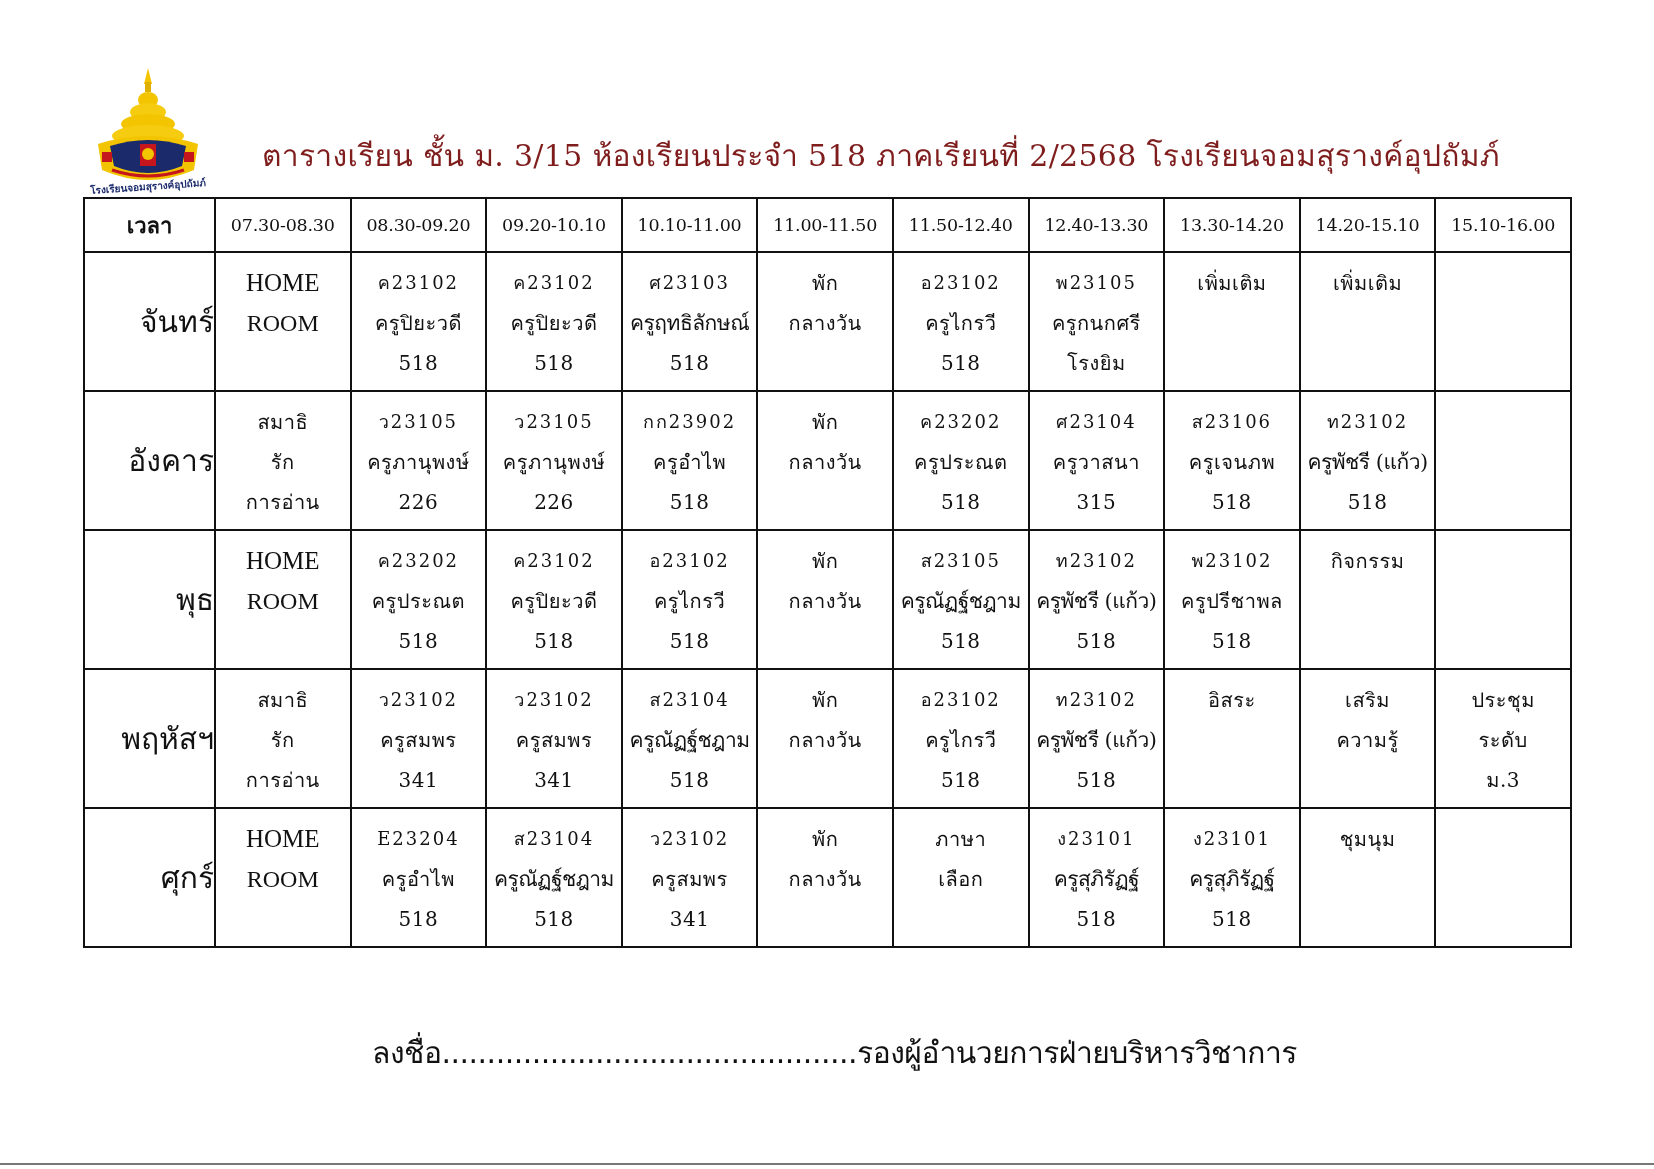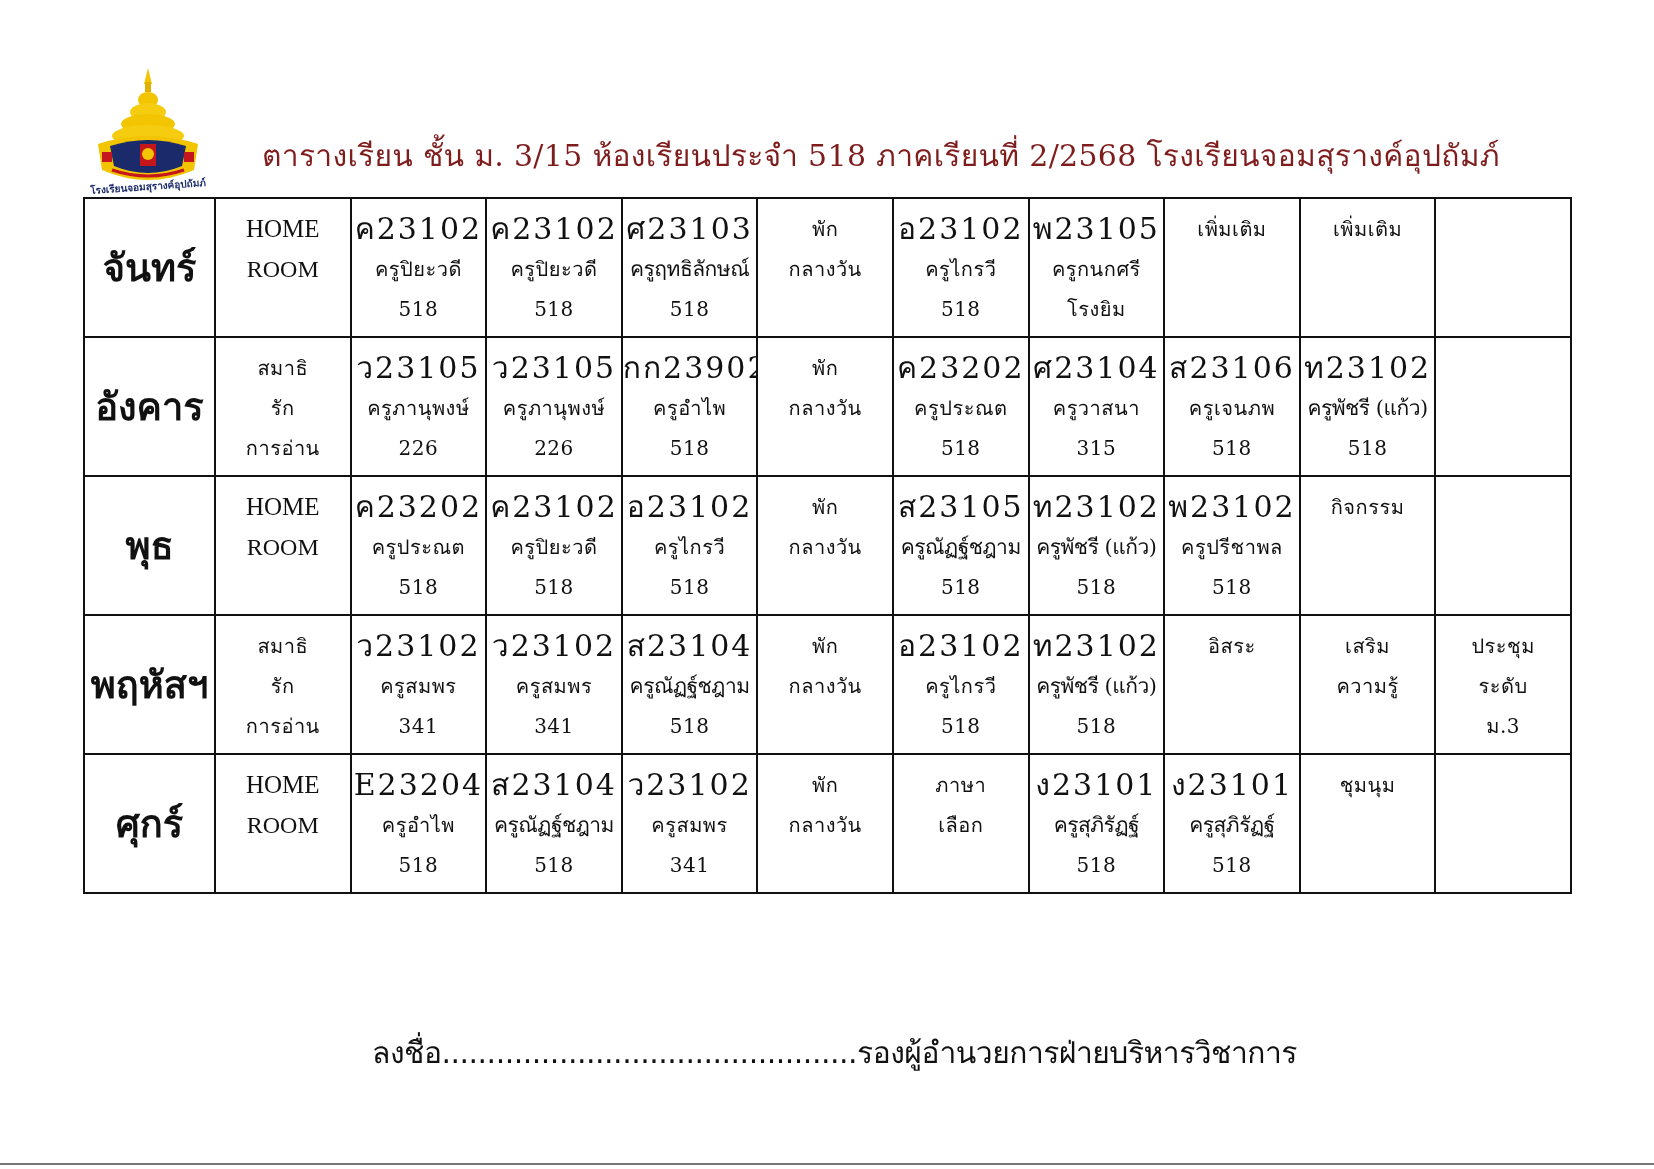--- a/index.html
+++ b/index.html
@@ -10,24 +10,24 @@
            font-family:"DejaVu Serif", serif; color:#7f1d1d; letter-spacing:0.3px; }
   table.tt { position:absolute; left:83px; top:197px; border-collapse:collapse;
              table-layout:fixed; width:1487px; }
   table.tt td { border:2.5px solid #111; text-align:center; vertical-align:top; padding:0; overflow:hidden; }
   col.c-day { width:131px; }
   col.c-p { width:135.6px; }
   tr.h-row td { height:52px; vertical-align:middle; font-size:17px; }
   tr.h-row td.lbl { font-size:22px; font-weight:bold; font-family:"DejaVu Sans", sans-serif; }
   tr.h-row td.time { font-size:17.5px; white-space:nowrap; letter-spacing:-0.2px; }
   tr.d-row td { height:137px; }
-  tr.d-row td.day { vertical-align:middle; font-size:38px; font-weight:bold; font-family:"DejaVu Sans", sans-serif; }
+  tr.d-row td.day { vertical-align:middle; font-size:30px; font-weight:normal; font-family:"DejaVu Sans", sans-serif;text-align:right; }
   .cell { padding-top:10px; }
   .cell div { height:40px; line-height:40px; white-space:nowrap; font-size:20px; letter-spacing:0.5px; }
-  .cell div.l0 { font-size:30px; letter-spacing:2px; }
+  .cell div.l0 { font-size:18px; letter-spacing:2px; }
   .cell div.lat { font-family:"Liberation Serif", serif; font-size:25px; letter-spacing:0; }
   .cell div.lat.small { font-size:24px; }
   .cell div.nar { font-size:21px; letter-spacing:-0.5px; }
   .sign { position:absolute; left:372px; top:1029px; font-size:30px; white-space:nowrap;
           font-family:"DejaVu Sans", sans-serif; letter-spacing:-0.5px; }
   .bottom-rule { position:absolute; left:0; top:1163px; width:1654px; height:2px; background:#777; }
 </style>
 </head>
 <body>
 
@@ -60,20 +60,33 @@
       <col class="c-p">
       <col class="c-p">
       <col class="c-p">
       <col class="c-p">
       <col class="c-p">
       <col class="c-p">
       <col class="c-p">
       <col class="c-p">
   </colgroup>
   <tbody id="tt-body">
+    <tr class="h-row">
+      <td class="lbl">เวลา</td>
+    <td class="time">07.30-08.30</td>
+        <td class="time">08.30-09.20</td>
+        <td class="time">09.20-10.10</td>
+        <td class="time">10.10-11.00</td>
+        <td class="time">11.00-11.50</td>
+        <td class="time">11.50-12.40</td>
+        <td class="time">12.40-13.30</td>
+        <td class="time">13.30-14.20</td>
+        <td class="time">14.20-15.10</td>
+        <td class="time">15.10-16.00</td>
+      </tr>
   <tr class="d-row">
         <td class="day">จันทร์</td>
         <td>
           <div class="cell">
             <div class="lat">HOME</div>
             <div class="lat small">ROOM</div>
             <div class=""></div>
           </div>
         </td>
         <td>

